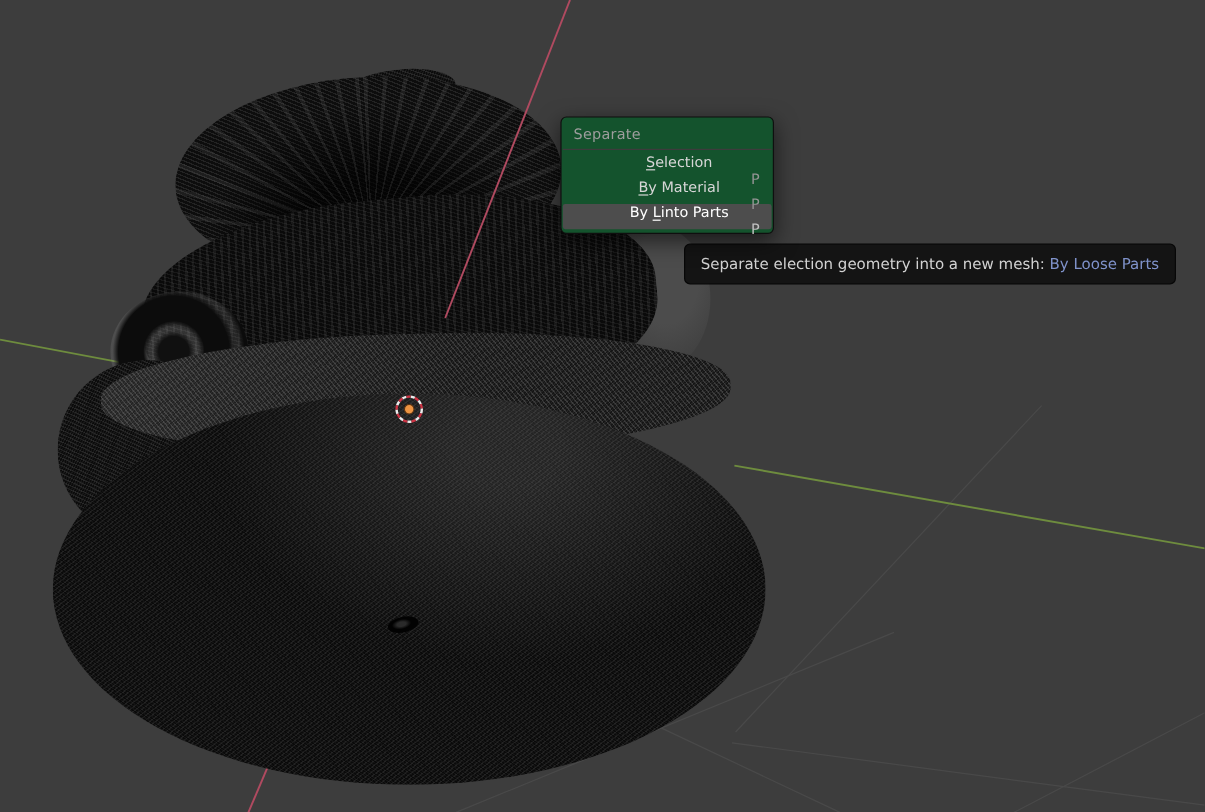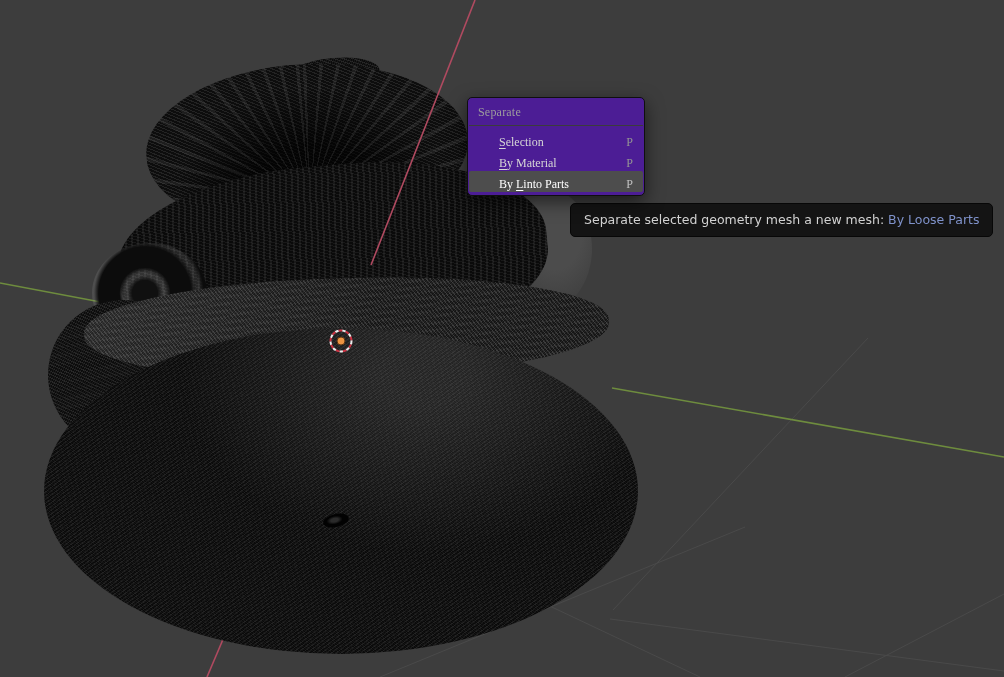--- a/index.html
+++ b/index.html
@@ -74,29 +74,29 @@
   }
   .hole{
     left:323px;top:514px;width:26px;height:13px;border-radius:50%;
     transform:rotate(-12deg);
     background:radial-gradient(ellipse at 45% 45%, #2a2a2a 0 18%, #020202 40% 100%);
   }
 
   
   .ctx-menu{
     position:absolute;left:467px;top:97px;width:178px;box-sizing:border-box;
-    background:#4c1d95;border:1px solid #0f0f0f;border-radius:5px;
+    background:#14532d;border:1px solid #0f0f0f;border-radius:5px;
     box-shadow:0 6px 18px rgba(0,0,0,.55);
-    padding:4px 0 3px;font-size:12px;z-index:20;font-family:Liberation Serif, serif;
+    padding:4px 0 3px;font-size:12px;z-index:20;
   }
   .ctx-header{color:#9d9d9d;padding:3px 10px 5px;letter-spacing:.2px;}
   .ctx-sep{height:1px;background:#3c3c3c;margin:0 1px 3px;}
   .ctx-item{
-    display:flex;align-items:flex-end;height:21px;
-    padding:0 10px 0 30px;color:#d6d6d6;margin:0 1px;border-radius:2px;cursor:default;
+    display:flex;align-items:center;height:21px;
+    padding:0 10px 0 30px;color:#d6d6d6;margin:0 1px;border-radius:2px;cursor:default;flex-direction:column;
   }
   .ctx-item.hl{background:#4d4d4d;color:#ffffff;}
   .ctx-item .shortcut{margin-left:auto;color:#949494;}
   .ctx-item.hl .shortcut{color:#c0c0c0;}
   .u{text-decoration:underline;text-underline-offset:2px;}
 
   
   .tooltip{
     position:absolute;left:570px;top:203px;height:32px;line-height:31px;
     padding:0 13px;background:rgba(19,19,19,.97);
@@ -164,16 +164,16 @@
       <span class="shortcut">P</span>
     </div>
 
     <div class="ctx-item hl">
       <span><span>By </span><span class="u">L</span><span>into Parts</span></span>
       <span class="shortcut">P</span>
     </div>
   </div>
 
   <div class="tooltip">
-    <span>Separate selected geometry mesh a new mesh: </span><span class="accent">By Loose Parts</span>
+    <span>Separate election geometry into a new mesh: </span><span class="accent">By Loose Parts</span>
   </div>
 
 </div>
 
 </body></html>

